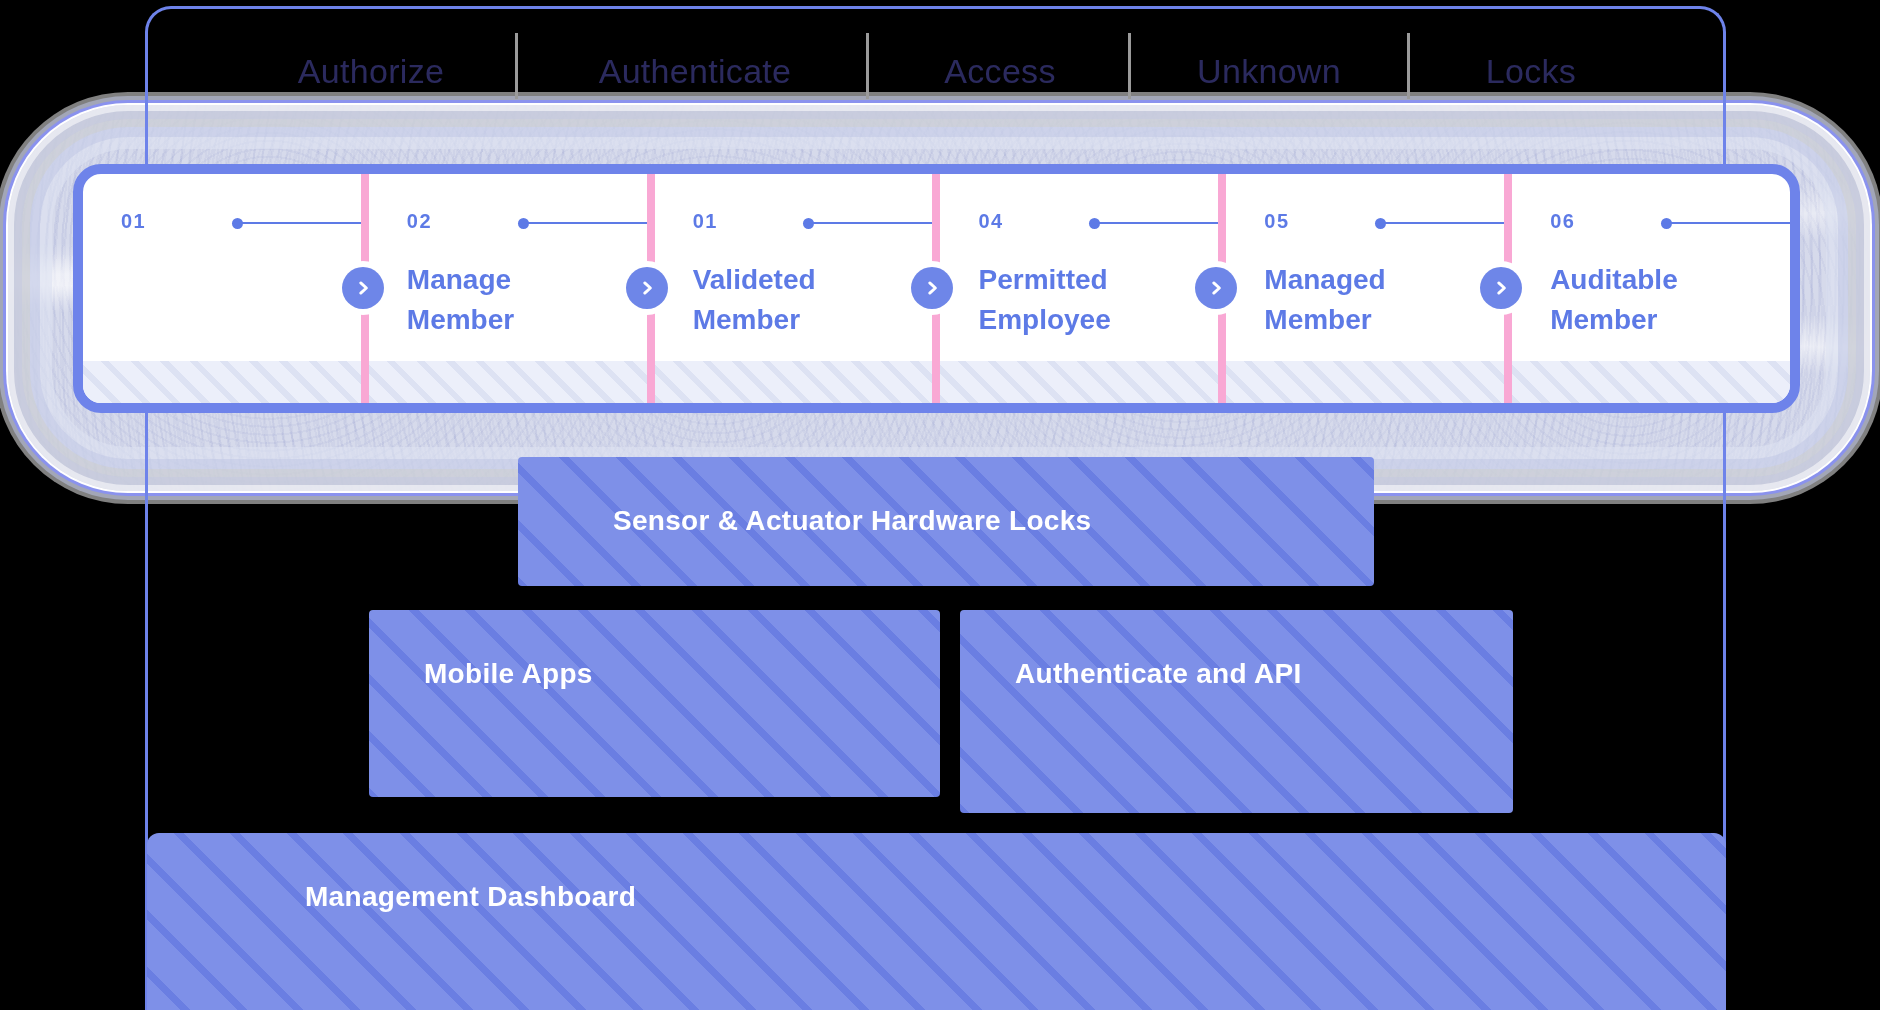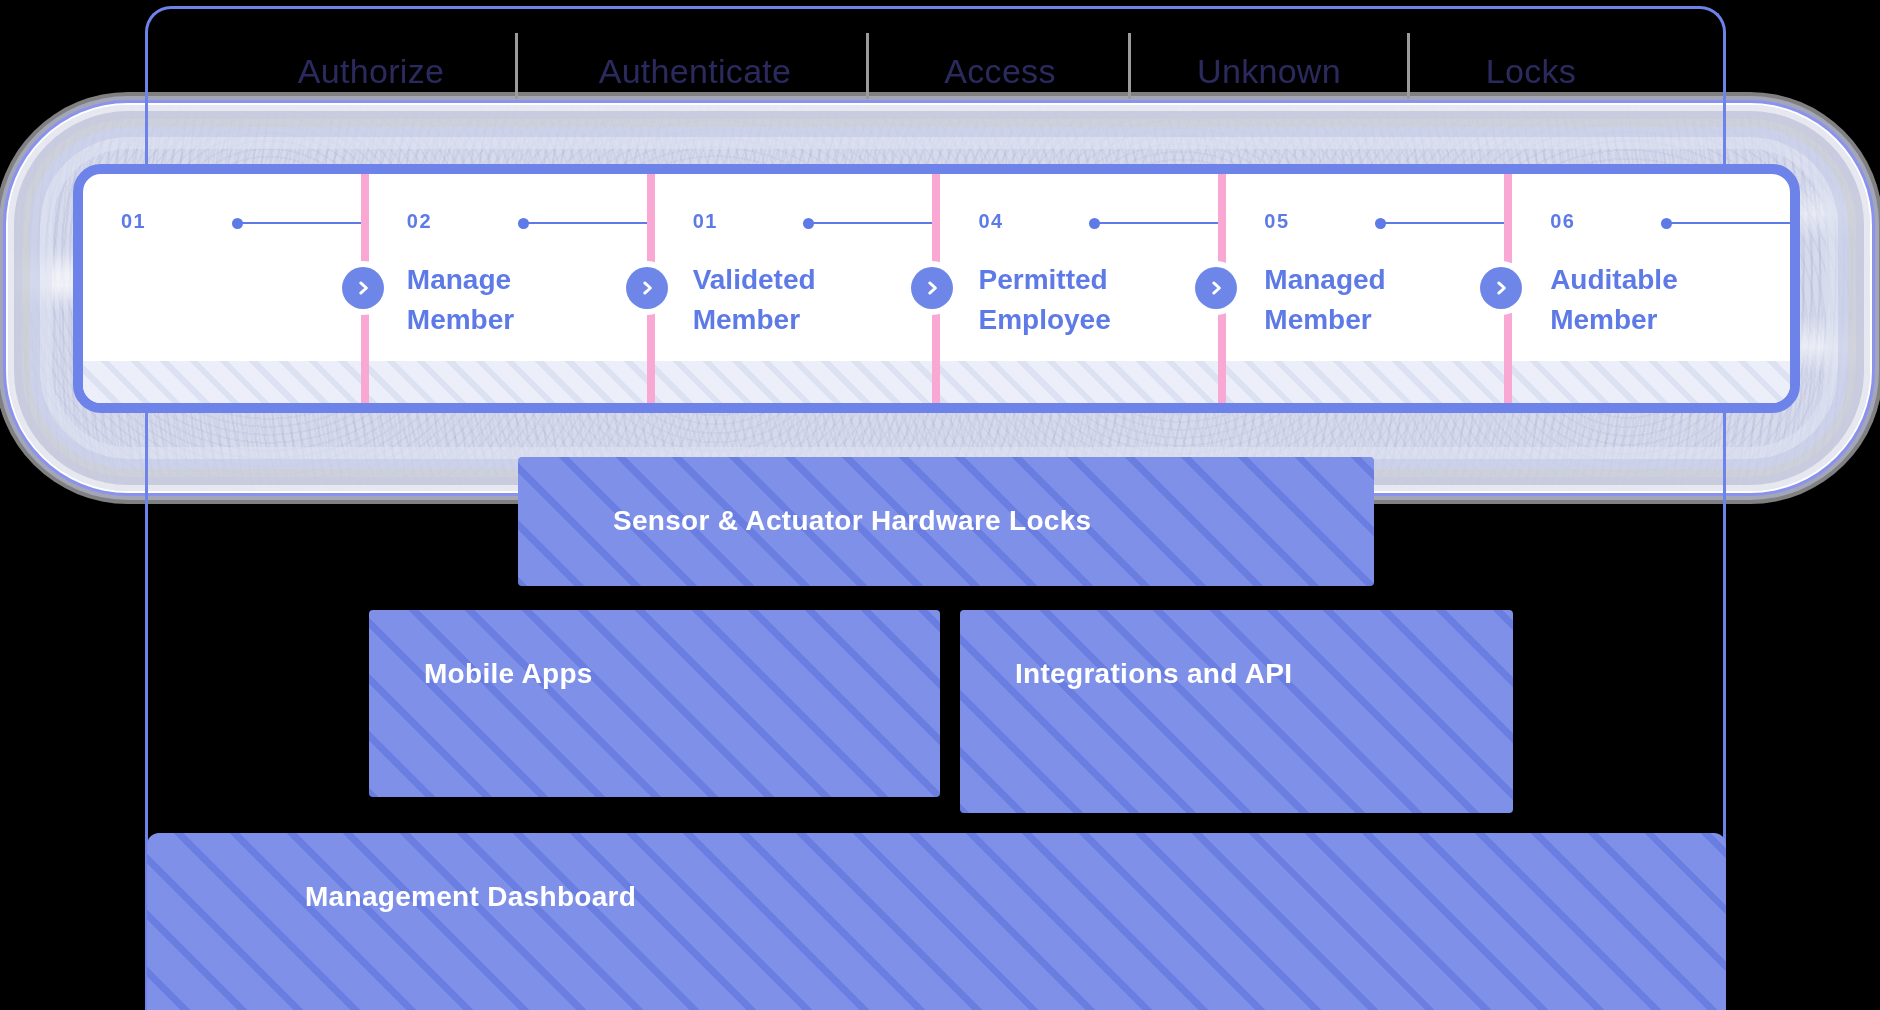--- a/index.html
+++ b/index.html
@@ -204,19 +204,19 @@
     </div>
   </div>
 
   <div class="box box-sensor">
     <span>Sensor &amp; Actuator Hardware Locks</span>
   </div>
   <div class="box box-mobile">
     <span>Mobile Apps</span>
   </div>
   <div class="box box-integrations">
-    <span>Integrations and API</span>
+    <span>Authenticate and API</span>
   </div>
   <div class="box box-management">
     <span>Management Dashboard</span>
   </div>
 
 </div>
 
 </body></html>

